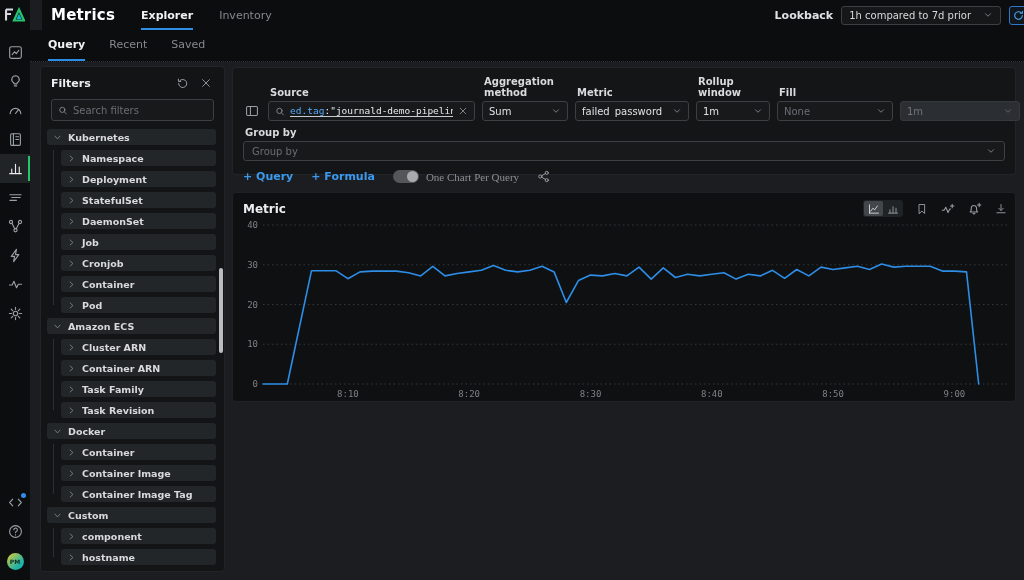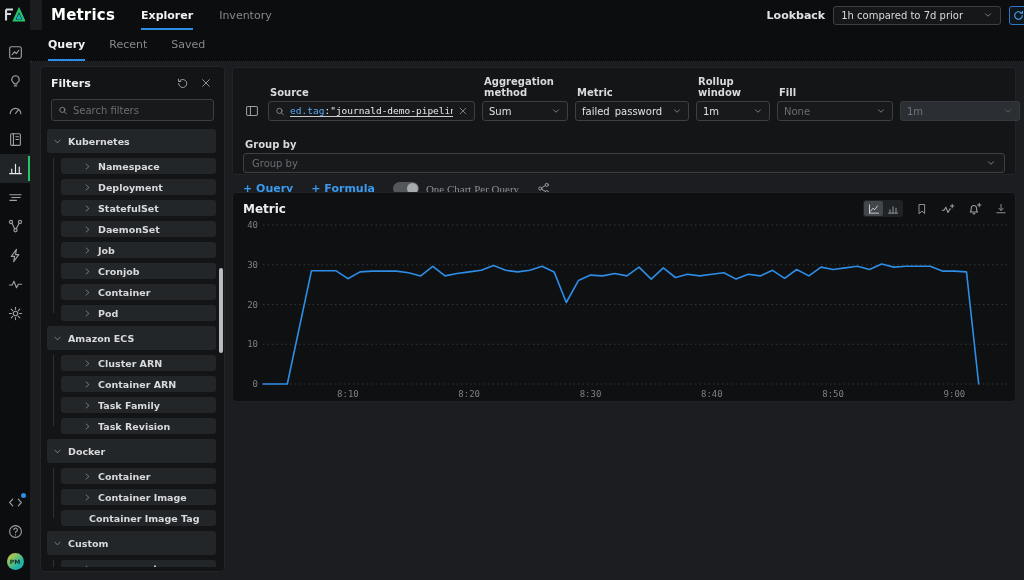--- a/index.html
+++ b/index.html
@@ -22,21 +22,21 @@
 
   
   #topbar { position:absolute; left:42px; top:0; width:994px; height:30px; background:#0b0d0e;
     display:flex; align-items:center; }
   #app-title { font-size:15px; font-weight:bold; color:#ffffff; margin-left:9px; letter-spacing:.2px; }
   .top-tab { font-size:11px; color:#85898d; margin-left:26px; height:30px; display:flex; align-items:center;
     border-bottom:2px solid transparent; padding-top:2px; cursor:pointer; }
   .top-tab.active { color:#f0f2f4; font-weight:bold; border-bottom-color:#2e8de6; }
   #topbar-right { margin-left:auto; display:flex; align-items:center; gap:8px; padding-right:8px; }
   #lookback-label { font-size:11px; font-weight:bold; color:#dfe2e4; }
-  #lookback-select { display:flex; align-items:center; gap:20px; background:#151719; border:1px solid #3c4043;
+  #lookback-select { display:flex; align-items:center; gap:12px; background:#151719; border:1px solid #3c4043;
     border-radius:3px; height:19px; padding:0 7px; font-size:10px; color:#d7dadc; cursor:pointer; }
   #refresh-btn { width:19px; height:19px; border:1px solid #2e77c9; border-radius:3px; background:#10161d;
     display:flex; align-items:center; justify-content:center; cursor:pointer; }
 
   
   #tabrow { position:absolute; left:30px; top:30px; width:994px; height:32px; background:#0b0d0e;
     border-bottom:1px dotted #2c2f33; display:flex; align-items:flex-end; padding-left:18px; gap:24px; }
   .qtab { font-size:11px; color:#85898d; padding-bottom:8px; border-bottom:2px solid transparent; cursor:pointer;text-align:right; }
   .qtab.active { color:#f0f2f4; font-weight:bold; border-bottom-color:#2e8de6; }
 
@@ -48,48 +48,48 @@
     border:1px solid #222528; border-radius:4px; overflow:hidden; }
   #filters-head { display:flex; align-items:center; padding:8px 10px 6px; }
   #filters-title { font-size:11px; font-weight:bold; color:#eceef0; flex:1; }
   .panel-tool { width:16px; height:16px; display:flex; align-items:center; justify-content:center; cursor:pointer; margin-left:8px; }
   #filter-search-wrap { margin:2px 10px 8px; height:22px; background:#17191b; border:1px solid #3c4043; border-radius:3px;
     display:flex; align-items:center; padding:0 6px; gap:5px; }
   #filter-search { background:transparent; border:none; outline:none; color:#d7dadc; font-size:10px; width:100%;
     font-family:"DejaVu Sans","Liberation Sans",sans-serif; }
   #filter-search::placeholder { color:#6a6e72; }
   #filter-list { position:absolute; top:62px; bottom:4px; left:6px; right:8px; overflow:hidden; }
-  .f-group { display:flex; align-items:center; gap:6px; background:#232629; border-radius:3px; height:24px;
+  .f-group { display:flex; align-items:center; gap:6px; background:#232629; border-radius:3px; height:16px;
     padding:0 6px; margin-bottom:5px; cursor:pointer; }
   .f-group span.lbl, .f-item span.lbl { font-size:9.5px; font-weight:bold; color:#d8dadc; white-space:nowrap; }
   .f-children { position:relative; margin-left:14px; }
   .f-children::before { content:""; position:absolute; left:-8px; top:0; bottom:8px; width:1px; background:#2c2f33; }
   .f-item { display:flex; align-items:center; gap:6px; background:#232629; border-radius:3px; height:16px;
-    padding:0 22px; margin-bottom:5px; cursor:pointer; }
+    padding:0 6px; margin-bottom:5px; cursor:pointer; }
   #filter-scrollthumb { position:absolute; right:1px; top:201px; width:4px; height:85px; background:#b9bdc1; border-radius:2px; }
 
   
   #qpanel { position:absolute; left:202px; top:5px; width:784px; height:108px; background:#131517;
     border:1px solid #222528; border-radius:4px; padding:8px 10px 0; }
   .fields-row { display:flex; align-items:flex-end; gap:7px; }
   .fcol { display:flex; flex-direction:column; gap:3px; }
   .flabel { font-size:10px; font-weight:bold; color:#d8dadc; padding-left:2px; }
   .control { height:20px; background:#17191b; border:1px solid #3c4043; border-radius:3px;
     display:flex; align-items:center; padding:0 6px; gap:5px; font-size:10px; color:#dfe1e3; cursor:pointer; }
   .control .chev { margin-left:auto; }
   .control.disabled { background:#2b2e32; border-color:#35383c; color:#71767b; }
   .control.disabled .ico { stroke:#71767b; }
   .muted-val { color:#6a6e72; }
   #source-input { width:207px; }
   #source-text { font-family:"DejaVu Sans Mono","Liberation Mono",monospace; font-size:9.5px;
     border-bottom:1px solid #c8cbce; white-space:nowrap; overflow:hidden; }
   #source-text .tok-key { color:#56a8f5; }
   #source-text .tok-rest { color:#e8eaec; }
   #panel-toggle-btn { width:18px; height:20px; display:flex; align-items:center; justify-content:center; cursor:pointer; }
-  #groupby-row { margin-top:18px; }
+  #groupby-row { margin-top:6px; }
   #groupby-label { font-size:10px; font-weight:bold; color:#d8dadc; margin-bottom:3px; padding-left:2px; }
   #groupby-field { height:20px; background:#17191b; border:1px solid #3c4043; border-radius:3px;
     display:flex; align-items:center; padding:0 8px; }
   #groupby-input { flex:1; background:transparent; border:none; outline:none; color:#d7dadc; font-size:10px;
     font-family:"DejaVu Sans","Liberation Sans",sans-serif; }
   #groupby-input::placeholder { color:#6a6e72; }
   #qactions { display:flex; align-items:center; margin-top:9px; gap:18px; }
   .blue-btn { font-size:11px; font-weight:bold; color:#3b99ee; cursor:pointer; }
   #toggle-wrap { display:flex; align-items:center; gap:7px;font-family:Liberation Serif, serif; }
   #toggle { width:26px; height:13px; border-radius:7px; background:#54575a; position:relative; cursor:pointer; }

